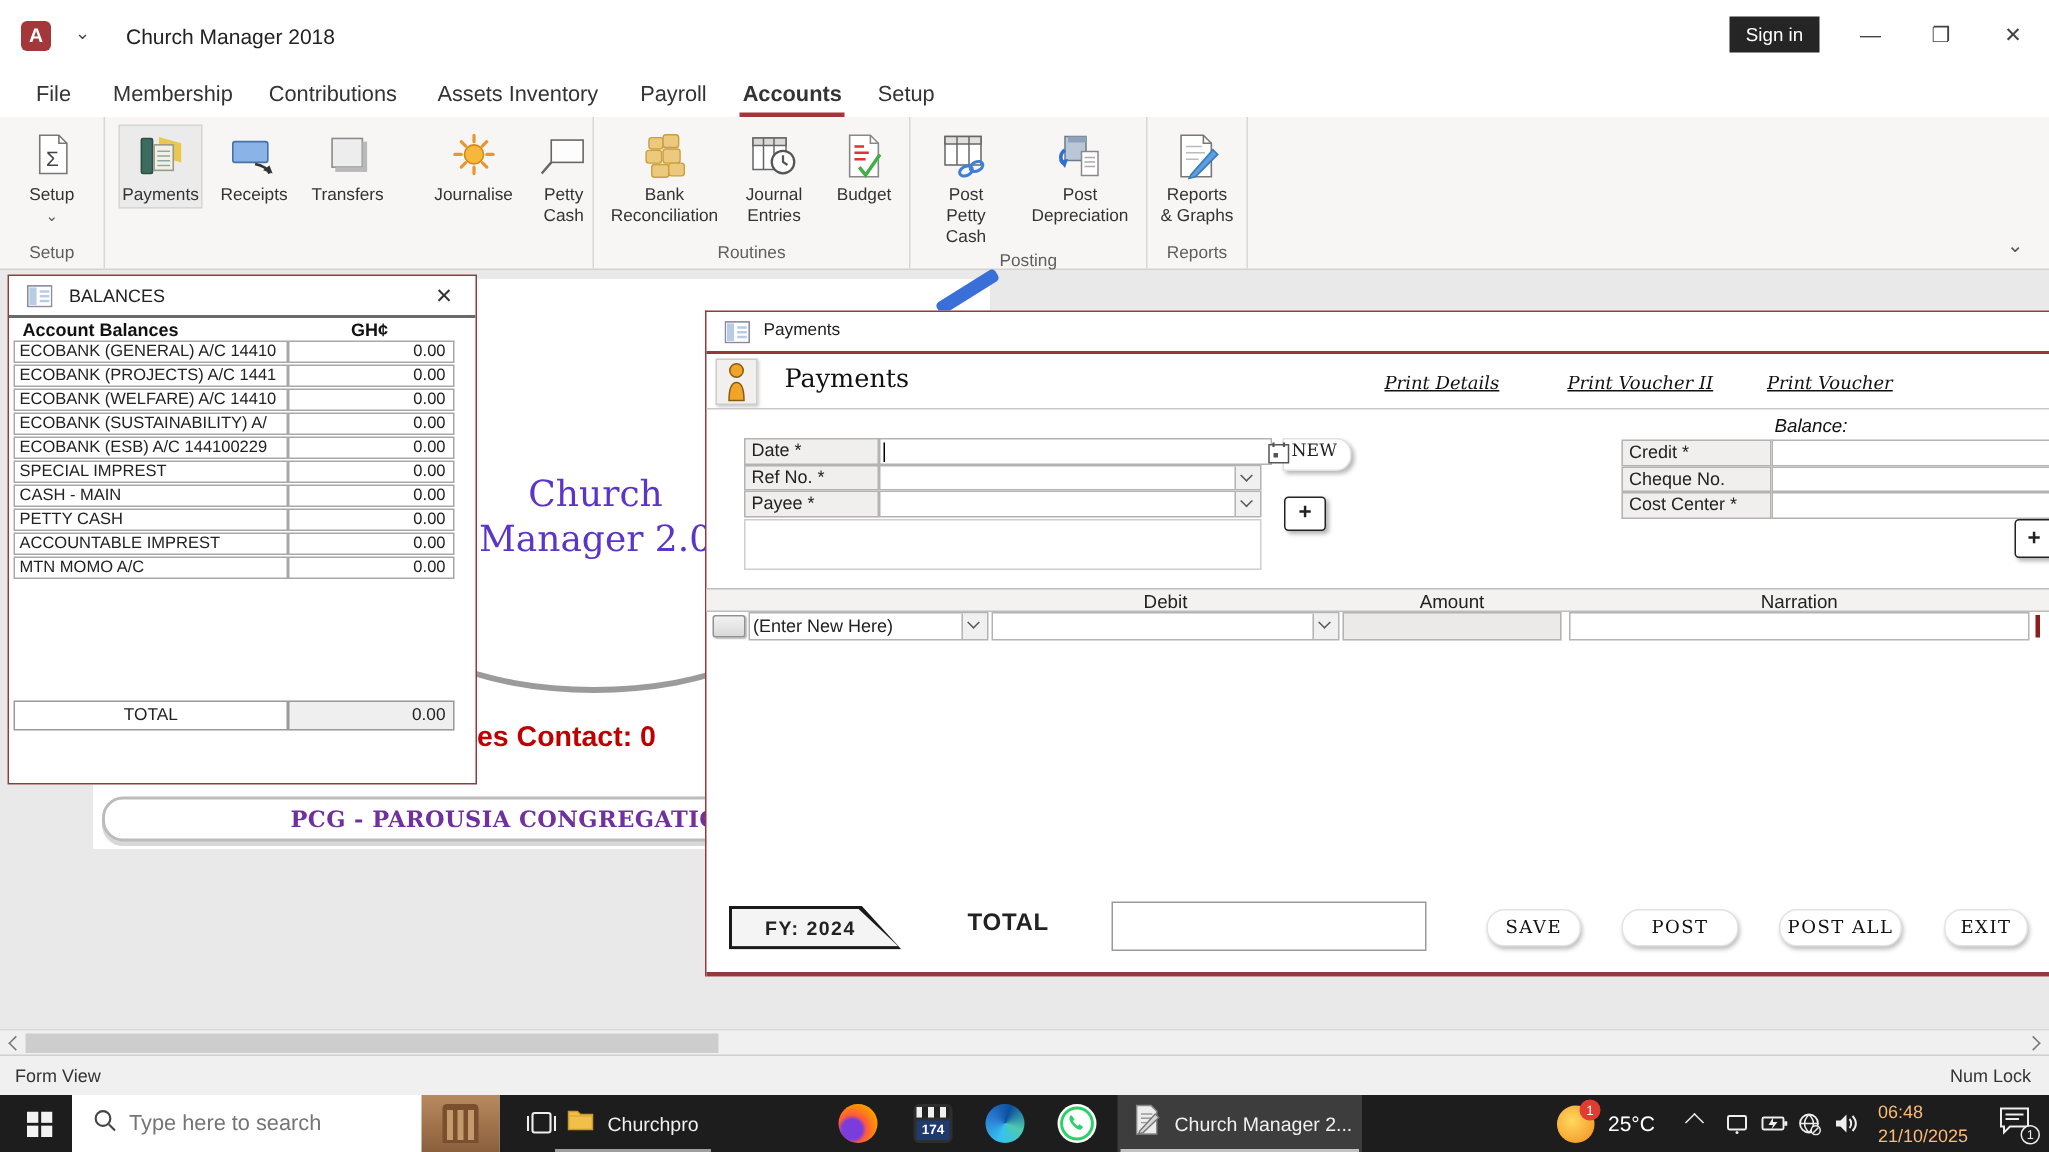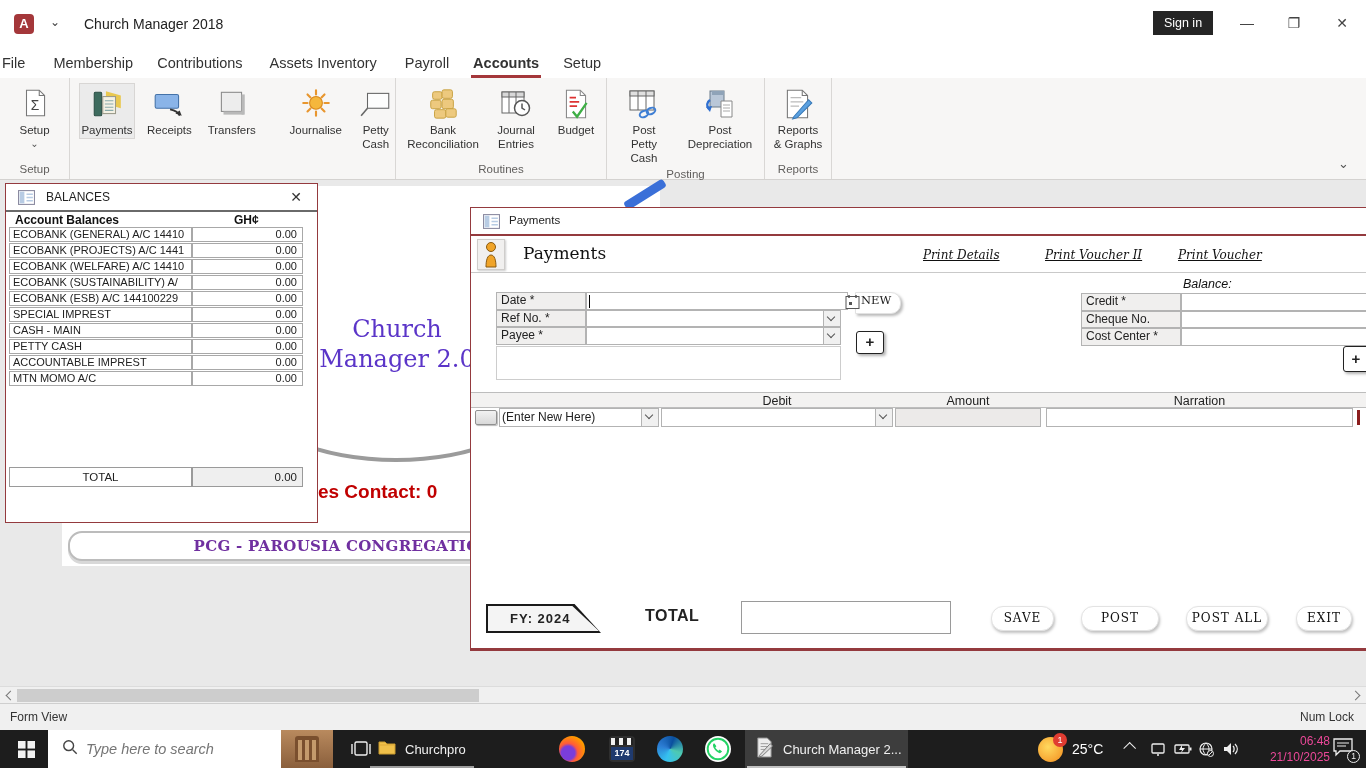--- a/index.html
+++ b/index.html
@@ -110,44 +110,44 @@
   
   #hscroll { left:0; top:686px; width:1366px; height:17px; background:#f0f0f0; border-top:1px solid #dcdcdc; }
   .scroll-chev { position:absolute; top:5px; width:7px; height:7px; border-right:1.6px solid #777; border-bottom:1.6px solid #777; }
   #hthumb { position:absolute; left:17px; top:2px; width:462px; height:13px; background:#cdcdcd; }
   #statusbar { left:0; top:703px; width:1366px; height:27px; background:#f0f0f0; border-top:1px solid #cfcfcf; }
   #status-left { left:10px; top:6px; font-size:12px; color:#333; }
   #status-right { left:1300px; top:6px; font-size:12px; color:#333; }
   #taskbar { left:0; top:730px; width:1366px; height:38px; background:#1d1d1d; }
   #tb-search { left:48px; top:0; width:285px; height:38px; background:#fff; display:flex; align-items:center; }
   #tb-search input { border:none; outline:none; font-size:14.5px; color:#0c4a6e; width:180px; background:transparent;
-                     font-family:"Liberation Sans", sans-serif;font-style:italic; }
+                     font-family:"Liberation Sans", sans-serif; }
   .tb-btn { position:absolute; top:0; height:38px; display:flex; align-items:center; }
   .tb-label { color:#f0f0f0; font-size:13px; margin-left:9px; }
   .tb-underline { position:absolute; bottom:0; height:2.5px; background:#9e9e9e; }
   .tray-txt { color:#fff; font-size:14px; }
-  #tray-clock { left:1252px; top:3px; width:78px; color:#ec4899; font-size:12px; text-align:right; line-height:1.35; }
+  #tray-clock { left:1252px; top:3px; width:78px; color:#fdba74; font-size:12px; text-align:left; line-height:1.35; }
 </style>
 </head>
 <body>
 
 <div id="screen">
 
   <div id="titlebar" class="abs">
     <div id="access-icon" class="abs">A</div>
     <div id="qat-chevron" class="abs">⌄</div>
     <div id="app-title" class="abs">Church Manager 2018</div>
     <div id="signin" class="abs">Sign in</div>
     <div class="winctl abs" style="left:1236px;">—</div>
     <div class="winctl abs" style="left:1283px;">❐</div>
     <div class="winctl abs" style="left:1331px;">✕</div>
   </div>
 
   <div id="menubar" class="abs">
-    <span class="tab" style="">File</span>
+    <span class="tab" style="margin-left:22px">File</span>
     <span class="tab" style="margin-left:24px">Membership</span>
     <span class="tab" style="margin-left:20px">Contributions</span>
     <span class="tab" style="margin-left:23px">Assets Inventory</span>
     <span class="tab" style="margin-left:24px">Payroll</span>
     <span class="tab active" style="margin-left:20px">Accounts</span>
     <span class="tab" style="margin-left:20px">Setup</span>
   </div>
 
   <div id="ribbon" class="abs">
 

